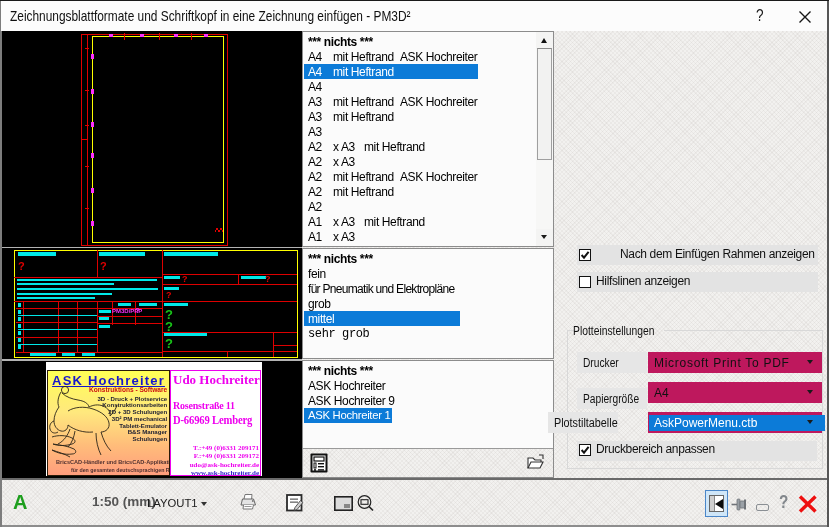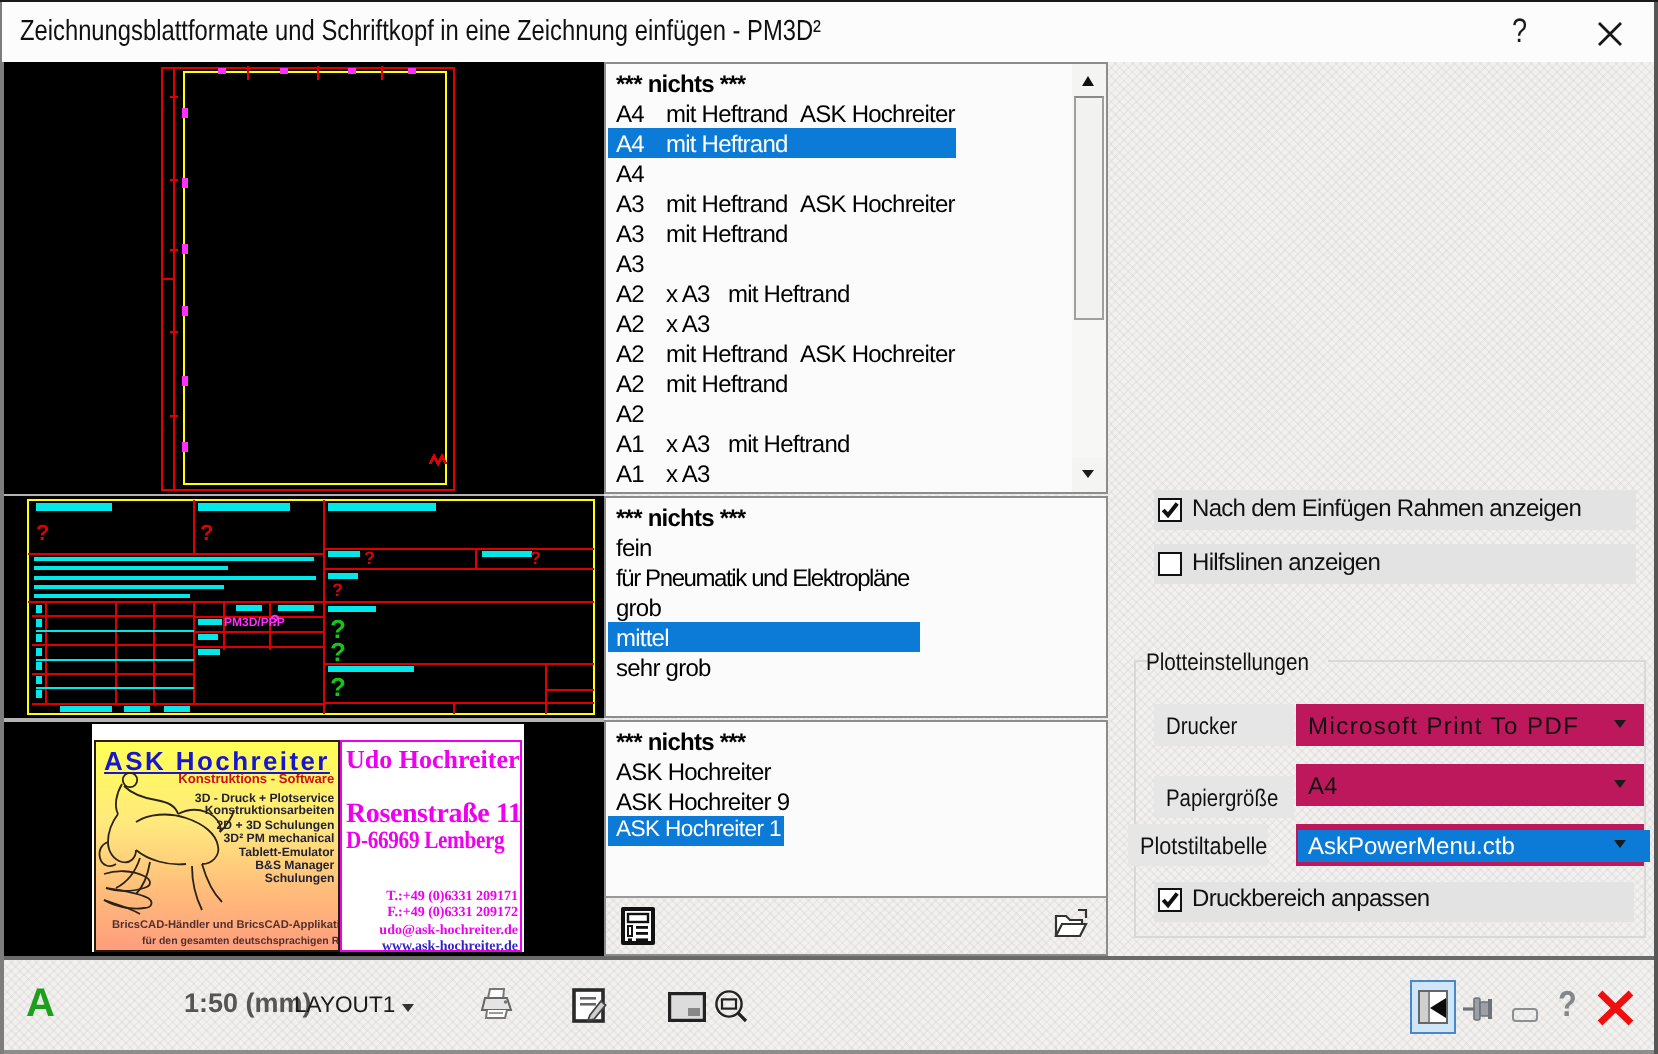--- a/index.html
+++ b/index.html
@@ -179,21 +179,21 @@
         <path d="M4 52 C10 50 18 50 24 53 C28 55 28 58 24 59 C18 61 10 61 5 59"></path>
         <path d="M5 59 C12 60 20 61 26 64 C29 66 28 69 24 69 C17 70 9 68 4 65"></path>
         <path d="M4 65 C10 67 17 69 22 72"></path>
       </g>
     </svg>
     <div class="abs" style="left:8px;top:88px;font-size:8px;font-weight:bold;color:#503030;white-space:nowrap;transform:scale(0.70);transform-origin:0 0;">BricsCAD-Händler und BricsCAD-Applikationsentwickler</div>
     <div class="abs" style="left:23px;top:96px;font-size:7.5px;font-weight:bold;color:#503030;white-space:nowrap;transform:scale(0.70);transform-origin:0 0;">für den gesamten deutschsprachigen Raum.</div>
   </div>
   <div class="abs" style="left:124px;top:8px;width:91px;height:106px;background:#fff;border:1px solid #ee00ee;box-sizing:border-box;">
     <div class="abs" style="left:2px;top:1px;font-size:13px;font-weight:bold;color:#ee00ee;font-family:'Liberation Serif',serif;white-space:nowrap;">Udo Hochreiter</div>
-    <div class="abs" style="left:2px;top:29px;font-size:14px;font-weight:bold;color:#ee00ee;font-family:'Liberation Serif',serif;white-space:nowrap;letter-spacing:-0.2px;">Rosenstraße 11</div>
+    <div class="abs" style="left:2px;top:29px;font-size:10px;font-weight:bold;color:#ee00ee;font-family:'Liberation Serif',serif;white-space:nowrap;letter-spacing:-0.2px;">Rosenstraße 11</div>
     <div class="abs" style="left:2px;top:42px;font-size:12.5px;font-weight:bold;color:#ee00ee;font-family:'Liberation Serif',serif;white-space:nowrap;letter-spacing:-0.2px;transform:scaleX(0.85);transform-origin:0 0;">D-66969 Lemberg</div>
     <div class="abs" style="right:1px;top:73px;text-align:right;font-size:7px;font-weight:bold;color:#ee00ee;line-height:8.3px;font-family:'Liberation Serif',serif;white-space:nowrap;">T.:+49 (0)6331 209171<br>F.:+49 (0)6331 209172<br>udo@ask-hochreiter.de</div>
     <div class="abs" style="right:1px;top:98px;font-size:7px;font-weight:bold;color:#3322cc;font-family:'Liberation Serif',serif;white-space:nowrap;">www.ask-hochreiter.de</div>
   </div>
 </div>
 
 <div class="abs lb" style="left:302px;top:31px;width:252px;height:216px;">
   <div class="row" style="top:2px;"><span style="left:4px;font-weight:bold;">*** nichts ***</span></div>
   <div class="row" style="top:17px;"><span style="left:4px;">A4</span><span style="left:29px;">mit Heftrand</span><span style="left:96px;">ASK Hochreiter</span></div>
   <div class="row sel" style="top:32px;width:174px;"><span style="left:4px;">A4</span><span style="left:29px;">mit Heftrand</span></div>
@@ -220,21 +220,21 @@
     </div>
   </div>
 </div>
 
 <div class="abs lb" style="left:302px;top:248px;width:252px;height:111px;">
   <div class="row" style="top:2px;"><span style="left:4px;font-weight:bold;">*** nichts ***</span></div>
   <div class="row" style="top:17px;"><span style="left:4px;">fein</span></div>
   <div class="row" style="top:32px;"><span style="left:4px;letter-spacing:-0.7px;">für Pneumatik und Elektropläne</span></div>
   <div class="row" style="top:47px;"><span style="left:4px;">grob</span></div>
   <div class="row sel" style="top:62px;width:156px;"><span style="left:4px;">mittel</span></div>
-  <div class="row" style="top:77px;"><span style="left:4px;">sehr grob</span></div>
+  <div class="row" style="top:77px;"><span style="left:4px;font-family:Liberation Mono, monospace;">sehr grob</span></div>
 </div>
 
 <div class="abs lb" style="left:302px;top:360px;width:252px;height:118px;">
   <div class="row" style="top:2px;"><span style="left:4px;font-weight:bold;">*** nichts ***</span></div>
   <div class="row" style="top:17px;"><span style="left:4px;">ASK Hochreiter</span></div>
   <div class="row" style="top:32px;"><span style="left:4px;">ASK Hochreiter 9</span></div>
   <div class="row sel" style="top:47px;width:88px;"><span style="left:4px;font-size:11.3px;letter-spacing:-0.3px;">ASK Hochreiter 1</span></div>
   <div class="abs" style="left:0;top:87px;width:250px;height:1px;background:#9a9a9a;"></div>
   <div class="abs hatch" style="left:0;top:88px;width:250px;height:28px;">
     <svg class="abs" style="left:7px;top:4px;" width="18" height="20" viewBox="0 0 18 20">
@@ -253,21 +253,21 @@
       <path d="M12 1 L16 1 L16 5" fill="none" stroke="#333" stroke-width="1.1"></path>
     </svg>
   </div>
 </div>
 
 <div class="abs cbband" style="left:577px;top:245px;width:241px;height:20px;"></div>
 <div class="cbx" style="left:579px;top:249px;"></div>
 <svg class="abs" style="left:579px;top:249px;" width="12" height="12" viewBox="0 0 12 12">
   <path d="M2.6 6 L5 8.6 L9.6 2.8" stroke="#111" stroke-width="2" fill="none"></path>
 </svg>
-<div class="cblabel" style="left:596px;top:247px;">Nach dem Einfügen Rahmen anzeigen</div>
+<div class="cblabel" style="left:620px;top:247px;">Nach dem Einfügen Rahmen anzeigen</div>
 
 <div class="abs cbband" style="left:577px;top:272px;width:241px;height:20px;"></div>
 <div class="cbx" style="left:579px;top:276px;"></div>
 <div class="cblabel" style="left:596px;top:274px;">Hilfslinen anzeigen</div>
 
 <div class="abs" style="left:567px;top:330px;width:256px;height:139px;">
   <div class="abs" style="left:0;top:0;width:11px;height:1px;background:#d8d8d8;"></div>
   <div class="abs" style="left:97px;top:0;right:0;height:1px;background:#d8d8d8;"></div>
   <div class="abs" style="left:0;top:0;width:1px;height:139px;background:#d8d8d8;"></div>
   <div class="abs" style="right:0;top:0;width:1px;height:139px;background:#d8d8d8;"></div>
@@ -276,21 +276,21 @@
 </div>
 
 <div class="glabel" style="left:577px;top:352px;width:70px;height:21px;line-height:23.5px;"><span style="margin-left:6px;display:inline-block;transform:scaleX(0.85);transform-origin:0 50%;">Drucker</span></div>
 <div class="combo" style="left:648px;top:352px;width:174px;height:21px;line-height:23.5px;font-size:12px;letter-spacing:0.72px;"><span style="margin-left:6px;">Microsoft Print To PDF</span></div>
 <div class="arrow" style="left:807px;top:360px;"></div>
 
 <div class="glabel" style="left:577px;top:388px;width:70px;height:21px;line-height:23.5px;"><span style="margin-left:6px;display:inline-block;transform:scaleX(0.85);transform-origin:0 50%;">Papiergröße</span></div>
 <div class="combo" style="left:648px;top:382px;width:174px;height:21px;line-height:23.5px;"><span style="margin-left:6px;">A4</span></div>
 <div class="arrow" style="left:807px;top:390px;"></div>
 
-<div class="glabel" style="left:548px;top:412px;width:70px;height:21px;line-height:23.5px;margin-left:16px;"><span style="margin-left:6px;display:inline-block;transform:scaleX(0.9);transform-origin:0 50%;">Plotstiltabelle</span></div>
+<div class="glabel" style="left:548px;top:412px;width:70px;height:21px;line-height:23.5px;"><span style="margin-left:6px;display:inline-block;transform:scaleX(0.9);transform-origin:0 50%;">Plotstiltabelle</span></div>
 <div class="combo" style="left:648px;top:412px;width:174px;height:21px;line-height:23.5px;">
   <div class="abs" style="left:1px;top:2.5px;width:176px;height:16px;background:#0c7bd8;color:#fff;line-height:16px;"><span style="margin-left:5px;">AskPowerMenu.ctb</span></div>
 </div>
 <div class="arrow" style="left:807px;top:420px;"></div>
 
 <div class="abs cbband" style="left:577px;top:441px;width:240px;height:20px;"></div>
 <div class="cbx" style="left:579px;top:444px;"></div>
 <svg class="abs" style="left:579px;top:444px;" width="12" height="12" viewBox="0 0 12 12">
   <path d="M2.6 6 L5 8.6 L9.6 2.8" stroke="#111" stroke-width="2" fill="none"></path>
 </svg>

